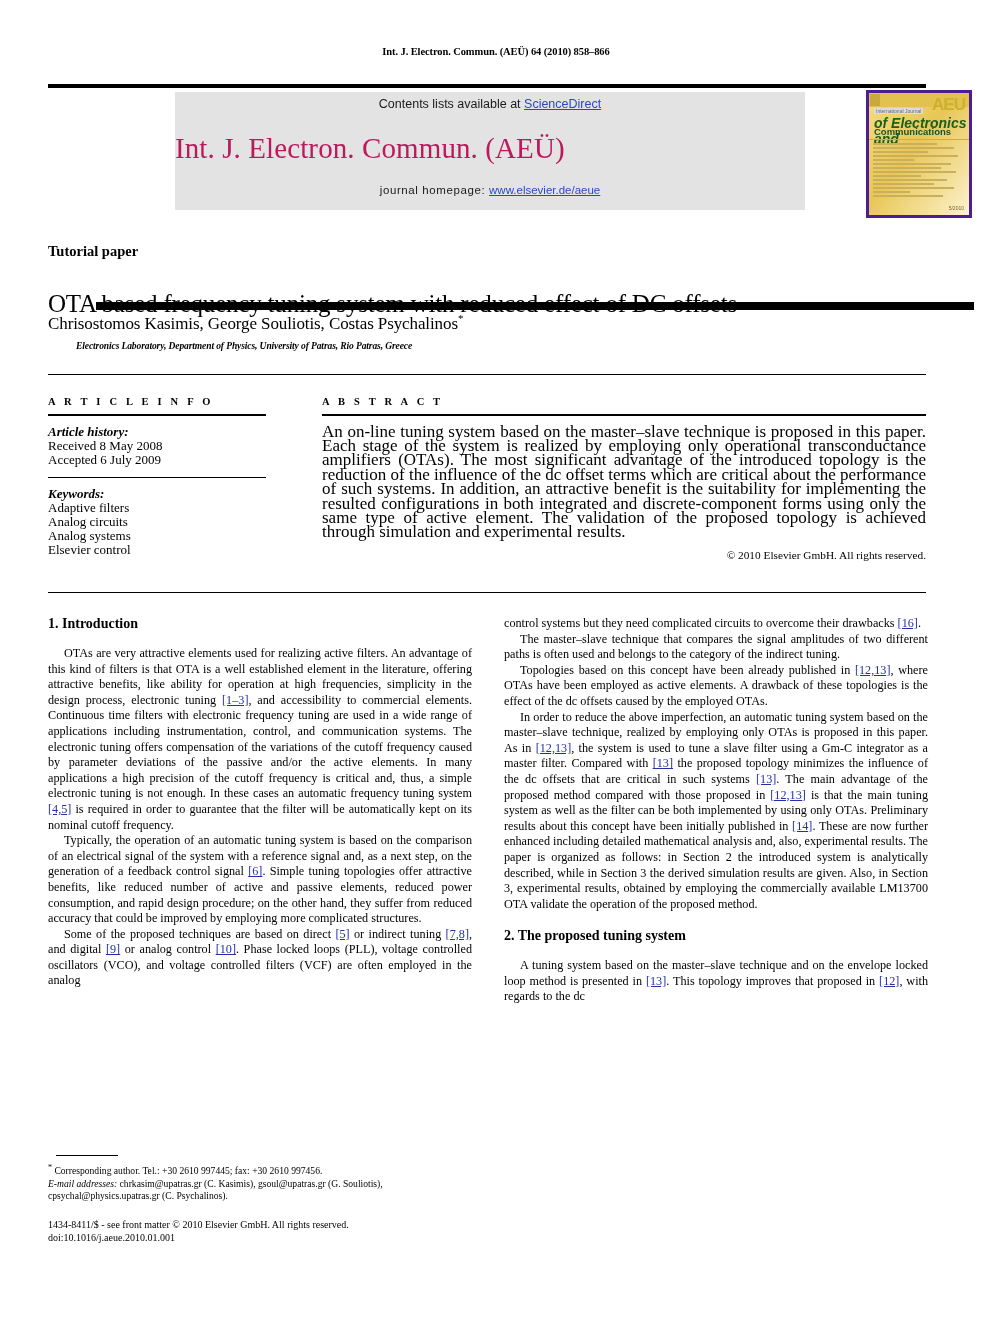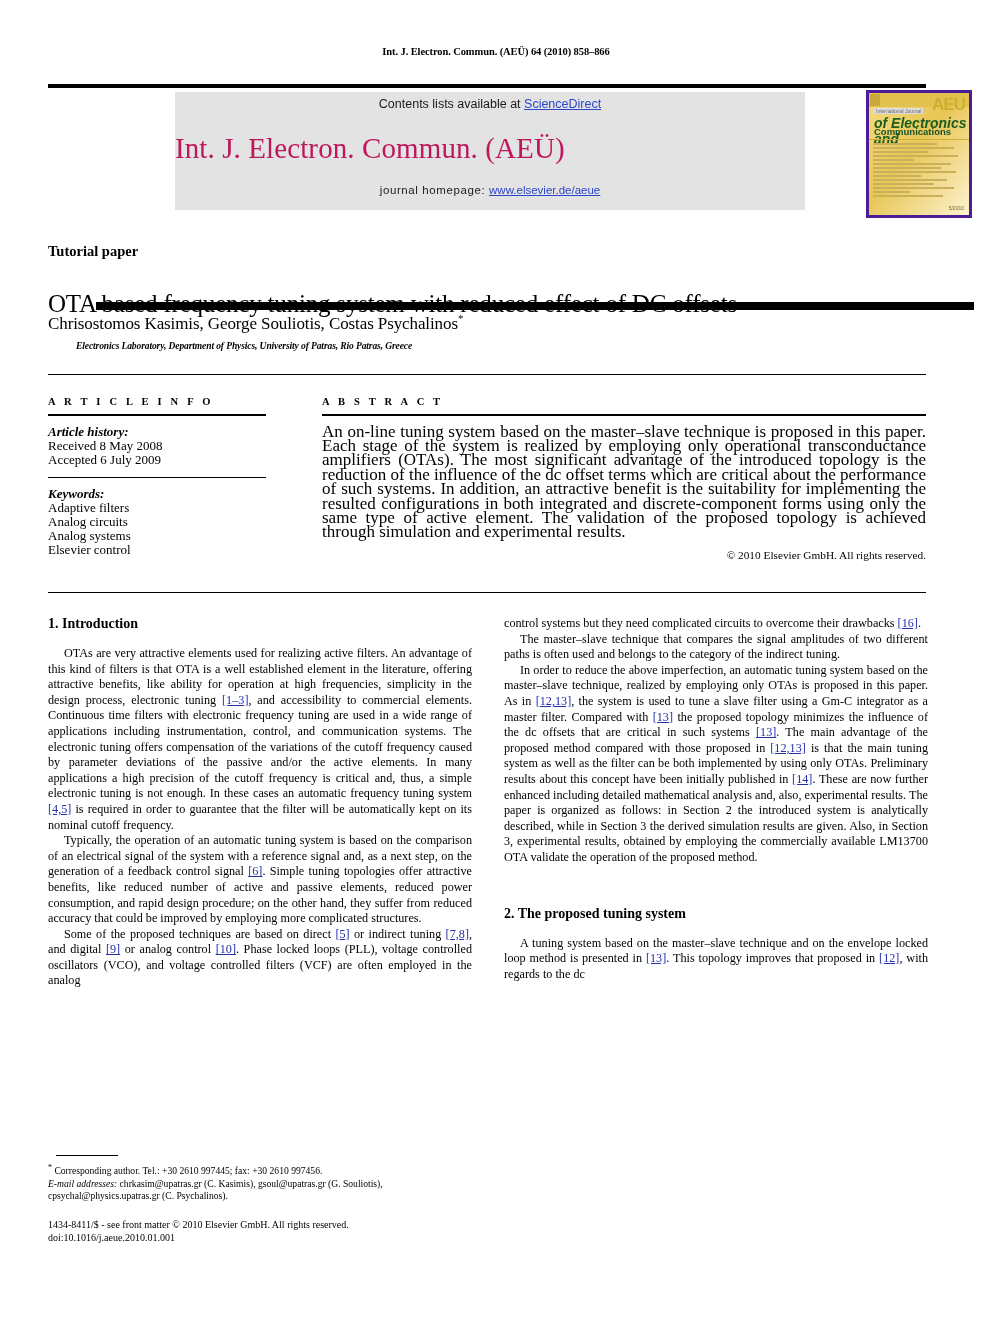--- a/index.html
+++ b/index.html
@@ -206,21 +206,21 @@
   .col-right {
     position: absolute;
     left: 504px; top: 616px;
     width: 424px;
   }
   .body-head {
     font-size: 14px;
     font-weight: bold;
     margin: 0 0 14px 0;
   }
-  .body-head.spaced { margin-top: 40px; }
+  .body-head.spaced { margin-top: 16px; }
   p.body {
     margin: 0;
     font-size: 12.2px;
     line-height: 15.6px;
     text-align: justify;
     text-indent: 16px;
     hyphens: auto;
   }
   p.body.noindent { text-indent: 0; }
   .ref { color: #2430a8; }
@@ -383,20 +383,21 @@
         <p class="body">OTAs are very attractive elements used for realizing active filters. An advantage of this kind of filters is that OTA is a well established element in the literature, offering attractive benefits, like ability for operation at high frequencies, simplicity in the design process, electronic tuning <a class="ref" href="#">[1–3]</a>, and accessibility to commercial elements. Continuous time filters with electronic frequency tuning are used in a wide range of applications including instrumentation, control, and communication systems. The electronic tuning offers compensation of the variations of the cutoff frequency caused by parameter deviations of the passive and/or the active elements. In many applications a high precision of the cutoff frequency is critical and, thus, a simple electronic tuning is not enough. In these cases an automatic frequency tuning system <a class="ref" href="#">[4,5]</a> is required in order to guarantee that the filter will be automatically kept on its nominal cutoff frequency.</p>
         <p class="body">Typically, the operation of an automatic tuning system is based on the comparison of an electrical signal of the system with a reference signal and, as a next step, on the generation of a feedback control signal <a class="ref" href="#">[6]</a>. Simple tuning topologies offer attractive benefits, like reduced number of active and passive elements, reduced power consumption, and rapid design procedure; on the other hand, they suffer from reduced accuracy that could be improved by employing more complicated structures.</p>
         <p class="body">Some of the proposed techniques are based on direct <a class="ref" href="#">[5]</a> or indirect tuning <a class="ref" href="#">[7,8]</a>, and digital <a class="ref" href="#">[9]</a> or analog control <a class="ref" href="#">[10]</a>. Phase locked loops (PLL), voltage controlled oscillators (VCO), and voltage controlled filters (VCF) are often employed in the analog</p>
       </div>
   </div>
 
   <div class="col-right">
     <div>
         <p class="body noindent">control systems but they need complicated circuits to overcome their drawbacks <a class="ref" href="#">[16]</a>.</p>
         <p class="body">The master–slave technique that compares the signal amplitudes of two different paths is often used and belongs to the category of the indirect tuning.</p>
+        <p class="body">Topologies based on this concept have been already published in <a class="ref" href="#">[12,13]</a>, where OTAs have been employed as active elements. A drawback of these topologies is the effect of the dc offsets caused by the employed OTAs.</p>
         <p class="body">In order to reduce the above imperfection, an automatic tuning system based on the master–slave technique, realized by employing only OTAs is proposed in this paper. As in <a class="ref" href="#">[12,13]</a>, the system is used to tune a slave filter using a Gm-C integrator as a master filter. Compared with <a class="ref" href="#">[13]</a> the proposed topology minimizes the influence of the dc offsets that are critical in such systems <a class="ref" href="#">[13]</a>. The main advantage of the proposed method compared with those proposed in <a class="ref" href="#">[12,13]</a> is that the main tuning system as well as the filter can be both implemented by using only OTAs. Preliminary results about this concept have been initially published in <a class="ref" href="#">[14]</a>. These are now further enhanced including detailed mathematical analysis and, also, experimental results. The paper is organized as follows: in Section 2 the introduced system is analytically described, while in Section 3 the derived simulation results are given. Also, in Section 3, experimental results, obtained by employing the commercially available LM13700 OTA validate the operation of the proposed method.</p>
       </div>
     <h2 class="body-head spaced">2.  The proposed tuning system</h2>
     <div>
         <p class="body">A tuning system based on the master–slave technique and on the envelope locked loop method is presented in <a class="ref" href="#">[13]</a>. This topology improves that proposed in <a class="ref" href="#">[12]</a>, with regards to the dc</p>
       </div>
   </div>
 
   <div class="foot-rule"></div>
   <div class="footnote">

